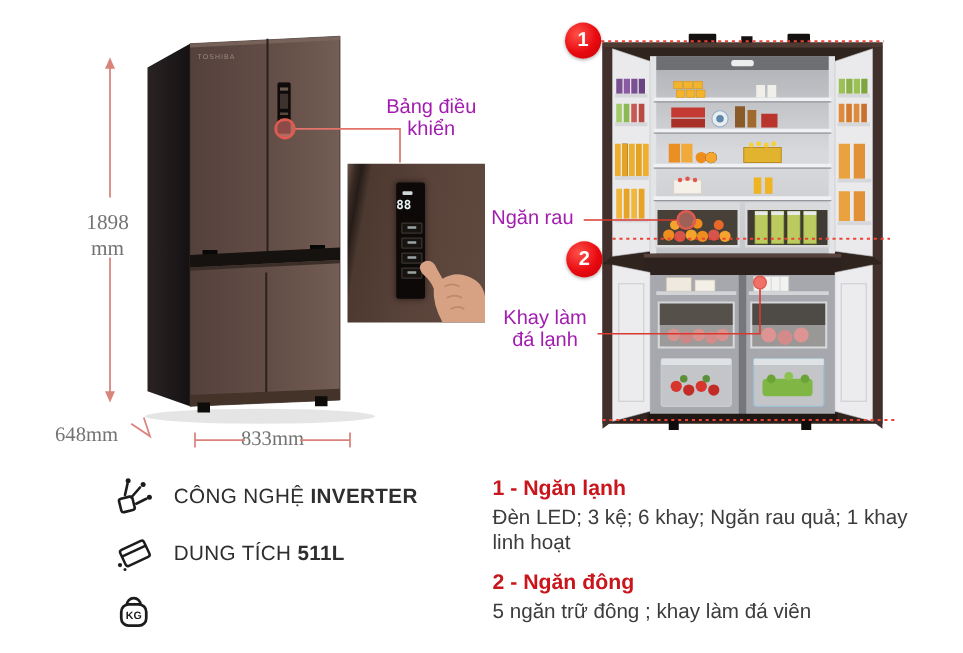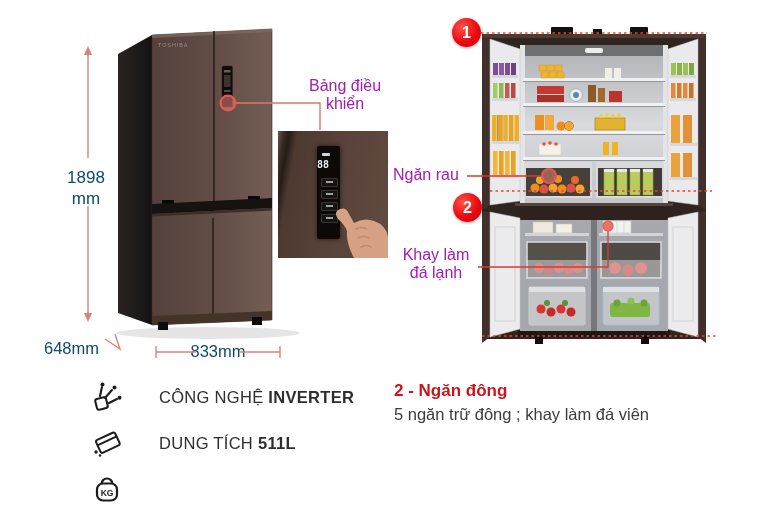--- a/index.html
+++ b/index.html
@@ -2,21 +2,21 @@
 <html><head>
 <meta charset="utf-8">
 <style>
   html,body{margin:0;padding:0;background:#fff;}
   .canvas{
     position:relative;width:770px;height:522px;background:#ffffff;overflow:hidden;
     font-family:"Liberation Sans","DejaVu Sans",sans-serif;color:#3c3c3c;
   }
   .abs{position:absolute;}
   
-  .dim-label{color:#0c4a6e;font-size:17px;line-height:1.25;text-align:center;z-index:6;}
+  .dim-label{color:#737373;font-size:17px;line-height:1.25;text-align:center;z-index:6;font-family:Liberation Serif, serif;}
   .callout-label{color:#a21caf;font-size:16px;line-height:1.15;z-index:6;}
   .center{text-align:center;}
   
   .badge{
     position:absolute;width:29px;height:29px;border-radius:50%;
     background:radial-gradient(circle at 35% 32%, #ff5148 0%, #e80a10 55%, #c40006 100%);
     color:#fff;font-weight:bold;font-size:16px;display:flex;align-items:center;justify-content:center;
     box-shadow:0 1px 3px rgba(0,0,0,.35);z-index:8;
   }
   
@@ -27,21 +27,21 @@
   .ctrl-strip{
     position:absolute;left:39px;top:15px;width:23px;height:93px;background:#0c0908;border-radius:2px;
     box-shadow:0 0 5px rgba(0,0,0,.55);
   }
   .ctrl-dot{position:absolute;left:5px;top:7px;width:8px;height:3px;background:#cfd6d8;border-radius:1px;}
   .ctrl-display{position:absolute;left:0;top:13px;width:23px;text-align:left;color:#e9f3f5;font-size:10px;font-weight:bold;font-family:"DejaVu Sans Mono",monospace;}
   .ctrl-key{position:absolute;left:4px;width:15px;height:7px;border:1px solid #3a3431;border-radius:1px;background:#171311;}
   .ctrl-key b{display:block;width:7px;height:2px;background:#9aa2a4;margin:2px auto;}
   
   .features{left:88px;top:374px;width:300px;z-index:6;}
-  .feature-row{display:flex;align-items:center;gap:33px;height:46px;}
+  .feature-row{display:flex;align-items:center;gap:13px;height:46px;}
   .feature-icon{width:38px;height:38px;flex:0 0 38px;display:flex;align-items:center;justify-content:center;}
   .feature-text{font-size:16.5px;color:#2e2e2e;letter-spacing:.3px;white-space:nowrap;}
   .feature-text .val{font-weight:bold;}
   
   .sections{left:394px;top:381px;width:352px;z-index:6;}
   .section-title{font-size:17px;font-weight:bold;color:#c9151b;margin:0 0 3px 0;}
   .section-desc{font-size:16.5px;color:#3c3c3c;margin:0 0 11px 0;line-height:1.24;}
   svg{display:block;}
 </style>
 </head>
@@ -449,18 +449,22 @@
           <path d="M12.5 13 a5.5 5.5 0 0 1 11 0"></path>
           <rect x="8" y="12.5" width="20" height="17" rx="6"></rect>
           <text x="18" y="24.5" text-anchor="middle" font-size="8.5" font-weight="bold" fill="#1c1c1c" stroke="none">KG</text>
         </svg>
       </span>
     </div>
   </div>
 
   <div class="abs sections">
     <div>
+      <p class="section-title">1 - Ngăn lạnh</p>
+      <p class="section-desc">Đèn LED; 3 kệ; 6 khay; Ngăn rau quả; 1 khay linh hoạt</p>
+    </div>
+    <div>
       <p class="section-title">2 - Ngăn đông</p>
       <p class="section-desc">5 ngăn trữ đông ; khay làm đá viên</p>
     </div>
   </div>
 
 </div>
 
 </body></html>

